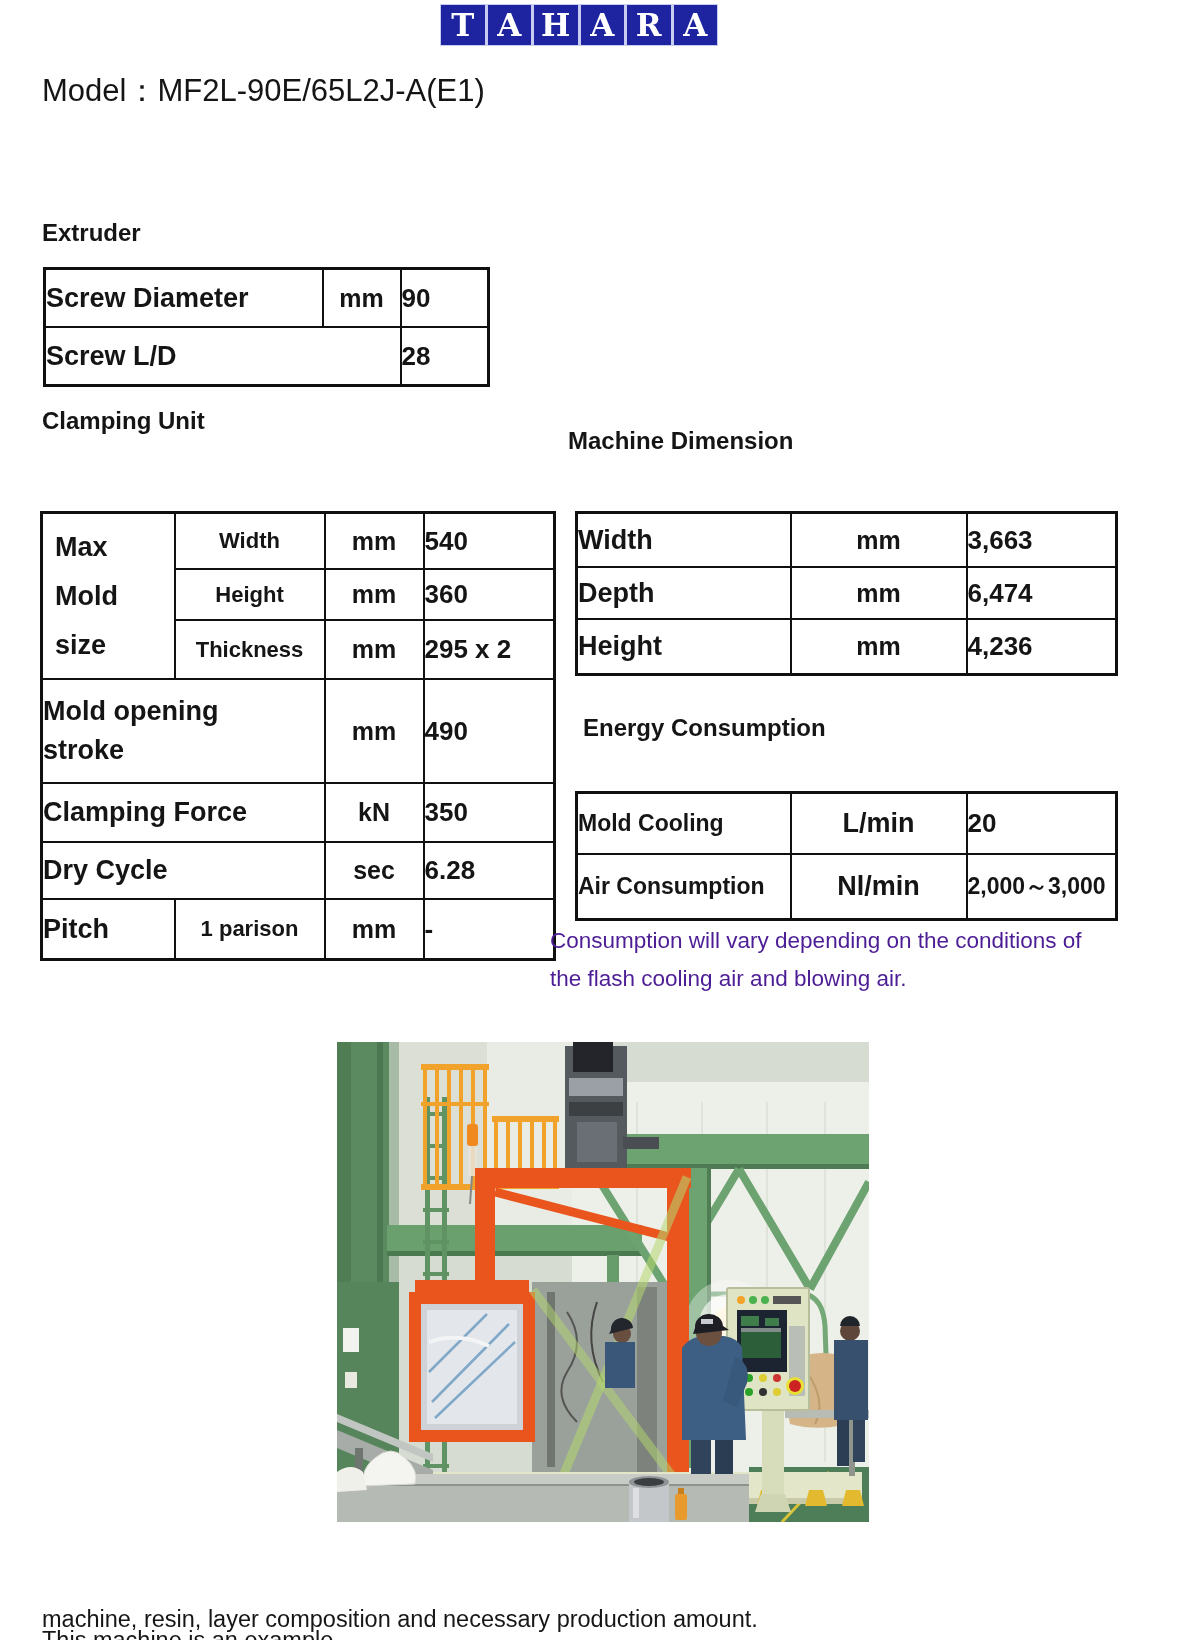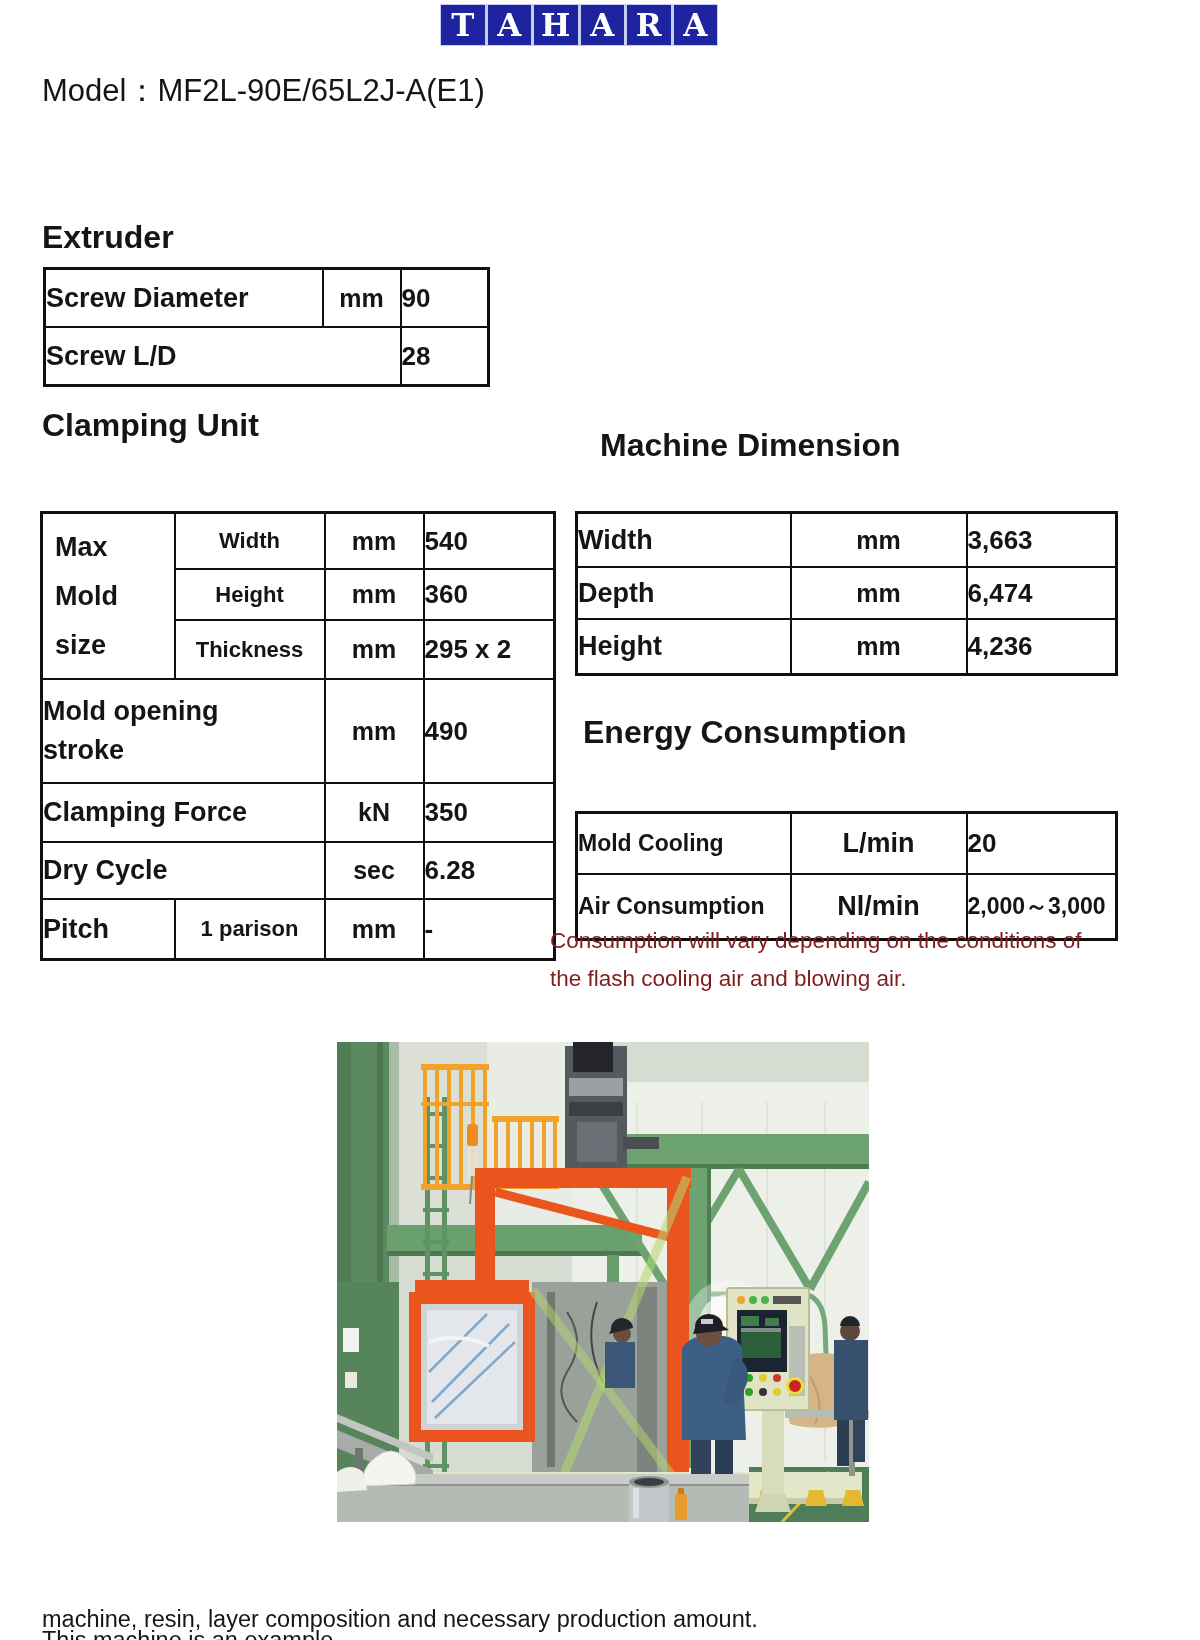--- a/index.html
+++ b/index.html
@@ -8,43 +8,43 @@
 
   
   .logo{position:absolute;left:440px;top:4px;width:278px;height:42px;display:flex;gap:3px;
         background:#c6cdf0;border:1px solid #c6cdf0;box-sizing:border-box;}
   .logo .tile{flex:1;background:#1e23a0;color:#ffffff;display:flex;align-items:center;justify-content:center;
         font-family:"DejaVu Serif",serif;font-weight:bold;font-size:31px;line-height:1;}
 
   
   .model-line{position:absolute;left:42px;top:70px;font-size:31px;font-weight:normal;white-space:nowrap;}
   .subtitle{position:absolute;left:167px;top:125px;font-size:29px;font-weight:bold;white-space:nowrap;}
-  .h-sec{position:absolute;font-size:32px;font-weight:bold;white-space:nowrap;}
+  .h-sec{position:absolute;font-size:24px;font-weight:bold;white-space:nowrap;}
   .h-extruder{left:42px;top:219px;}
   .h-clamping{left:42px;top:407px;}
-  .h-machdim{left:600px;top:427px;}
+  .h-machdim{left:568px;top:427px;}
   .h-energy{left:583px;top:714px;}
 
   
   table.spec{position:absolute;border-collapse:collapse;table-layout:fixed;border:3px solid #101010;}
   table.spec td{border:2px solid #101010;vertical-align:middle;padding:0;overflow:hidden;}
   td.lbl{font-weight:bold;font-size:27px;text-align:left;padding-left:12px;}
   td.sub{font-weight:bold;font-size:22px;text-align:center;}
   td.unit{font-weight:bold;font-size:25px;text-align:center;}
   td.val{font-weight:bold;font-size:26px;text-align:left;}
   td.lbl-sm{font-weight:bold;font-size:23px;text-align:left;padding-left:12px;}
   .wrap210{max-width:215px;line-height:1.45;}
   .grp{font-weight:bold;font-size:27px;padding-left:12px;line-height:49px;}
 
   .t-extruder{left:43px;top:267px;width:444px;}
   .t-clamping{left:40px;top:511px;width:513px;}
   .t-machdim{left:575px;top:511px;width:540px;}
-  .t-energy{left:575px;top:811px;width:540px;}
-
-  .note-line{position:absolute;font-size:22.5px;color:#7f1d1d;white-space:nowrap;}
+  .t-energy{left:575px;top:791px;width:540px;}
+
+  .note-line{position:absolute;font-size:22.5px;color:#4c1d95;white-space:nowrap;}
   .note1{left:550px;top:928px;}
   .note2{left:550px;top:966px;}
 
   .footer-line{position:absolute;left:42px;font-size:23.5px;color:#161616;white-space:nowrap;}
   .f1{top:1616px;margin-top:11px;}
   .f2{top:1568px;}
   .f3{top:1606px;}
 
   .photo{position:absolute;left:337px;top:1042px;width:532px;height:480px;}
   .photo svg{display:block;width:532px;height:480px;}

